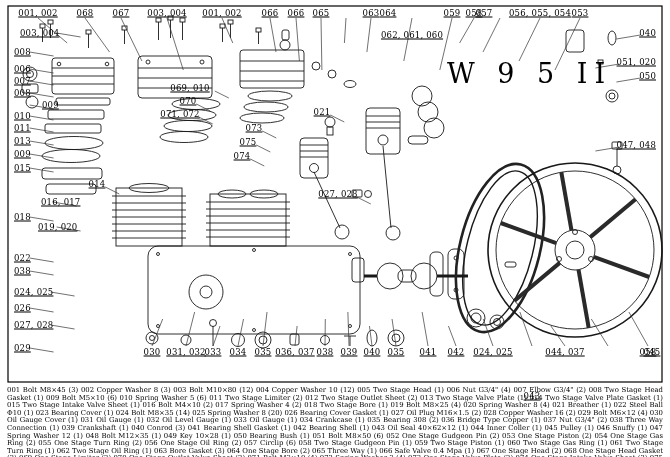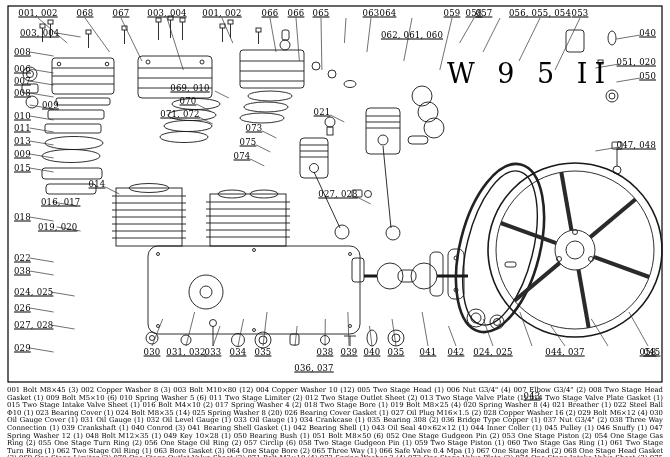--- a/index.html
+++ b/index.html
@@ -355,21 +355,21 @@
       <div class="callout left" style="left: 14px; top: 348px;">029</div>
       <div class="callout right" style="left: 656px; top: 33px;">040</div>
       <div class="callout right" style="left: 656px; top: 62px;">051, 020</div>
       <div class="callout right" style="left: 656px; top: 76px;">050</div>
       <div class="callout right" style="left: 656px; top: 145px;">047, 048</div>
       <div class="callout bottom" style="left: 152px; top: 352px;">030</div>
       <div class="callout bottom" style="left: 186px; top: 352px;">031, 032</div>
       <div class="callout bottom" style="left: 213px; top: 352px;">033</div>
       <div class="callout bottom" style="left: 238px; top: 352px;">034</div>
       <div class="callout bottom" style="left: 263px; top: 352px;">035</div>
-      <div class="callout bottom" style="left: 295px; top: 368px; margin-left: 19px;">036, 037</div>
+      <div class="callout bottom" style="left: 295px; top: 352px;">036, 037</div>
       <div class="callout bottom" style="left: 325px; top: 352px;">038</div>
       <div class="callout bottom" style="left: 349px; top: 352px;">039</div>
       <div class="callout bottom" style="left: 372px; top: 352px;">040</div>
       <div class="callout bottom" style="left: 396px; top: 352px;">035</div>
       <div class="callout bottom" style="left: 428px; top: 352px;">041</div>
       <div class="callout bottom" style="left: 456px; top: 352px;">042</div>
       <div class="callout bottom" style="left: 493px; top: 352px;">024, 025</div>
       <div class="callout bottom" style="left: 532px; top: 352px; margin-top: 44px;">043</div>
       <div class="callout bottom" style="left: 565px; top: 352px;">044, 037</div>
       <div class="callout bottom" style="left: 608px; top: 352px; margin-left: 44px;">045</div>

